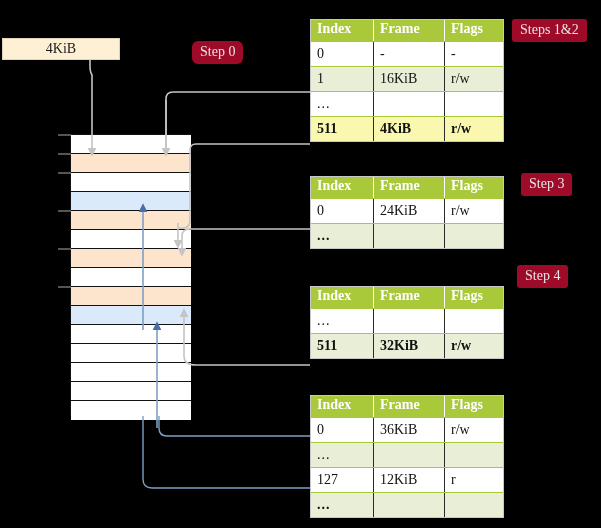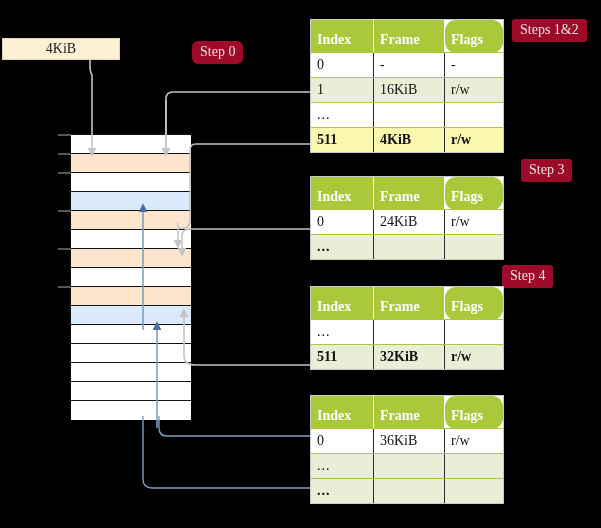--- a/index.html
+++ b/index.html
@@ -93,21 +93,21 @@
     border-spacing: 0;
     background: #ffffff;
     font-size: 14px;
     box-shadow: 0 0 0 1px #c8c8c8;
   }
   .ptable th {
     background: #aac93a;
     color: #ffffff;
     font-weight: bold;
     text-align: left;
-    padding: 12px 6px 4px 6px;
+    padding: 1px 6px 4px 6px;
     border-right: 1px solid #ffffff;
     border-bottom: 1px solid #aac93a;
     font-family: "Liberation Serif", "DejaVu Serif", serif;
     font-size: 14px;
     line-height: 1.15;
   }
   .ptable th:last-child { border-right: none; }
   .ptable td {
     padding: 3px 6px 4px 6px;
     border-right: 1px solid #2b2b2b;
@@ -118,42 +118,42 @@
     vertical-align: middle;
     font-family: "Liberation Serif", "DejaVu Serif", serif;
   }
   .ptable td:last-child { border-right: none; }
   .ptable tr.alt td { background: #e9efd6; }
   .ptable tr.hl td  { background: #f9f8ae; }
   .ptable tr:last-child td { border-bottom: none; font-weight: bold; }
 
   .w-index { width: 50px; }
   .w-frame { width: 58px; margin-left: 20px; }
-  .w-flags { width: 46px; border-radius: 11px; }
+  .w-flags { width: 46px; }
   .ellip { letter-spacing: 1px; }
 </style>
 </head>
 <body>
 
 <div id="canvas">
 
   <div class="page-box" style="left:2px; top:38px; width:118px; height:22px;">
     <span>4KiB</span>
   </div>
 
   <div class="step-badge" style="left:192px; top:41px;border-radius:6px;">
     <span>Step 0</span>
   </div>
   <div class="step-badge" style="left:512px; top:19px;">
     <span>Steps 1&amp;2</span>
   </div>
-  <div class="step-badge" style="left:521px; top:159px;">
+  <div class="step-badge" style="left:521px; top:173px;">
     <span>Step 3</span>
   </div>
-  <div class="step-badge" style="left:502px; top:265px;">
+  <div class="step-badge" style="left:517px; top:265px;">
     <span>Step 4</span>
   </div>
 
   <div id="mem-grid">
       <div class="mem-row white" style="top: 0px;"></div>
       <div class="mem-row orange" style="top: 19px;"></div>
       <div class="mem-row white" style="top: 38px;"></div>
       <div class="mem-row blue" style="top: 57px;"></div>
       <div class="mem-row orange" style="top: 76px;"></div>
       <div class="mem-row white" style="top: 95px;"></div>
@@ -286,20 +286,25 @@
       <tr>
         <td>0</td>
         <td>36KiB</td>
         <td>r/w</td>
       </tr>
       <tr class="alt">
         <td class="ellip">...</td>
         <td></td>
         <td></td>
       </tr>
+      <tr>
+        <td>127</td>
+        <td>12KiB</td>
+        <td>r</td>
+      </tr>
       <tr class="alt">
         <td class="ellip">...</td>
         <td></td>
         <td></td>
       </tr>
     </tbody>
   </table>
 
 <div class="mem-tick" style="top: 134px; position: absolute;"></div>
     <div class="mem-tick" style="top: 153px; position: absolute;"></div>

